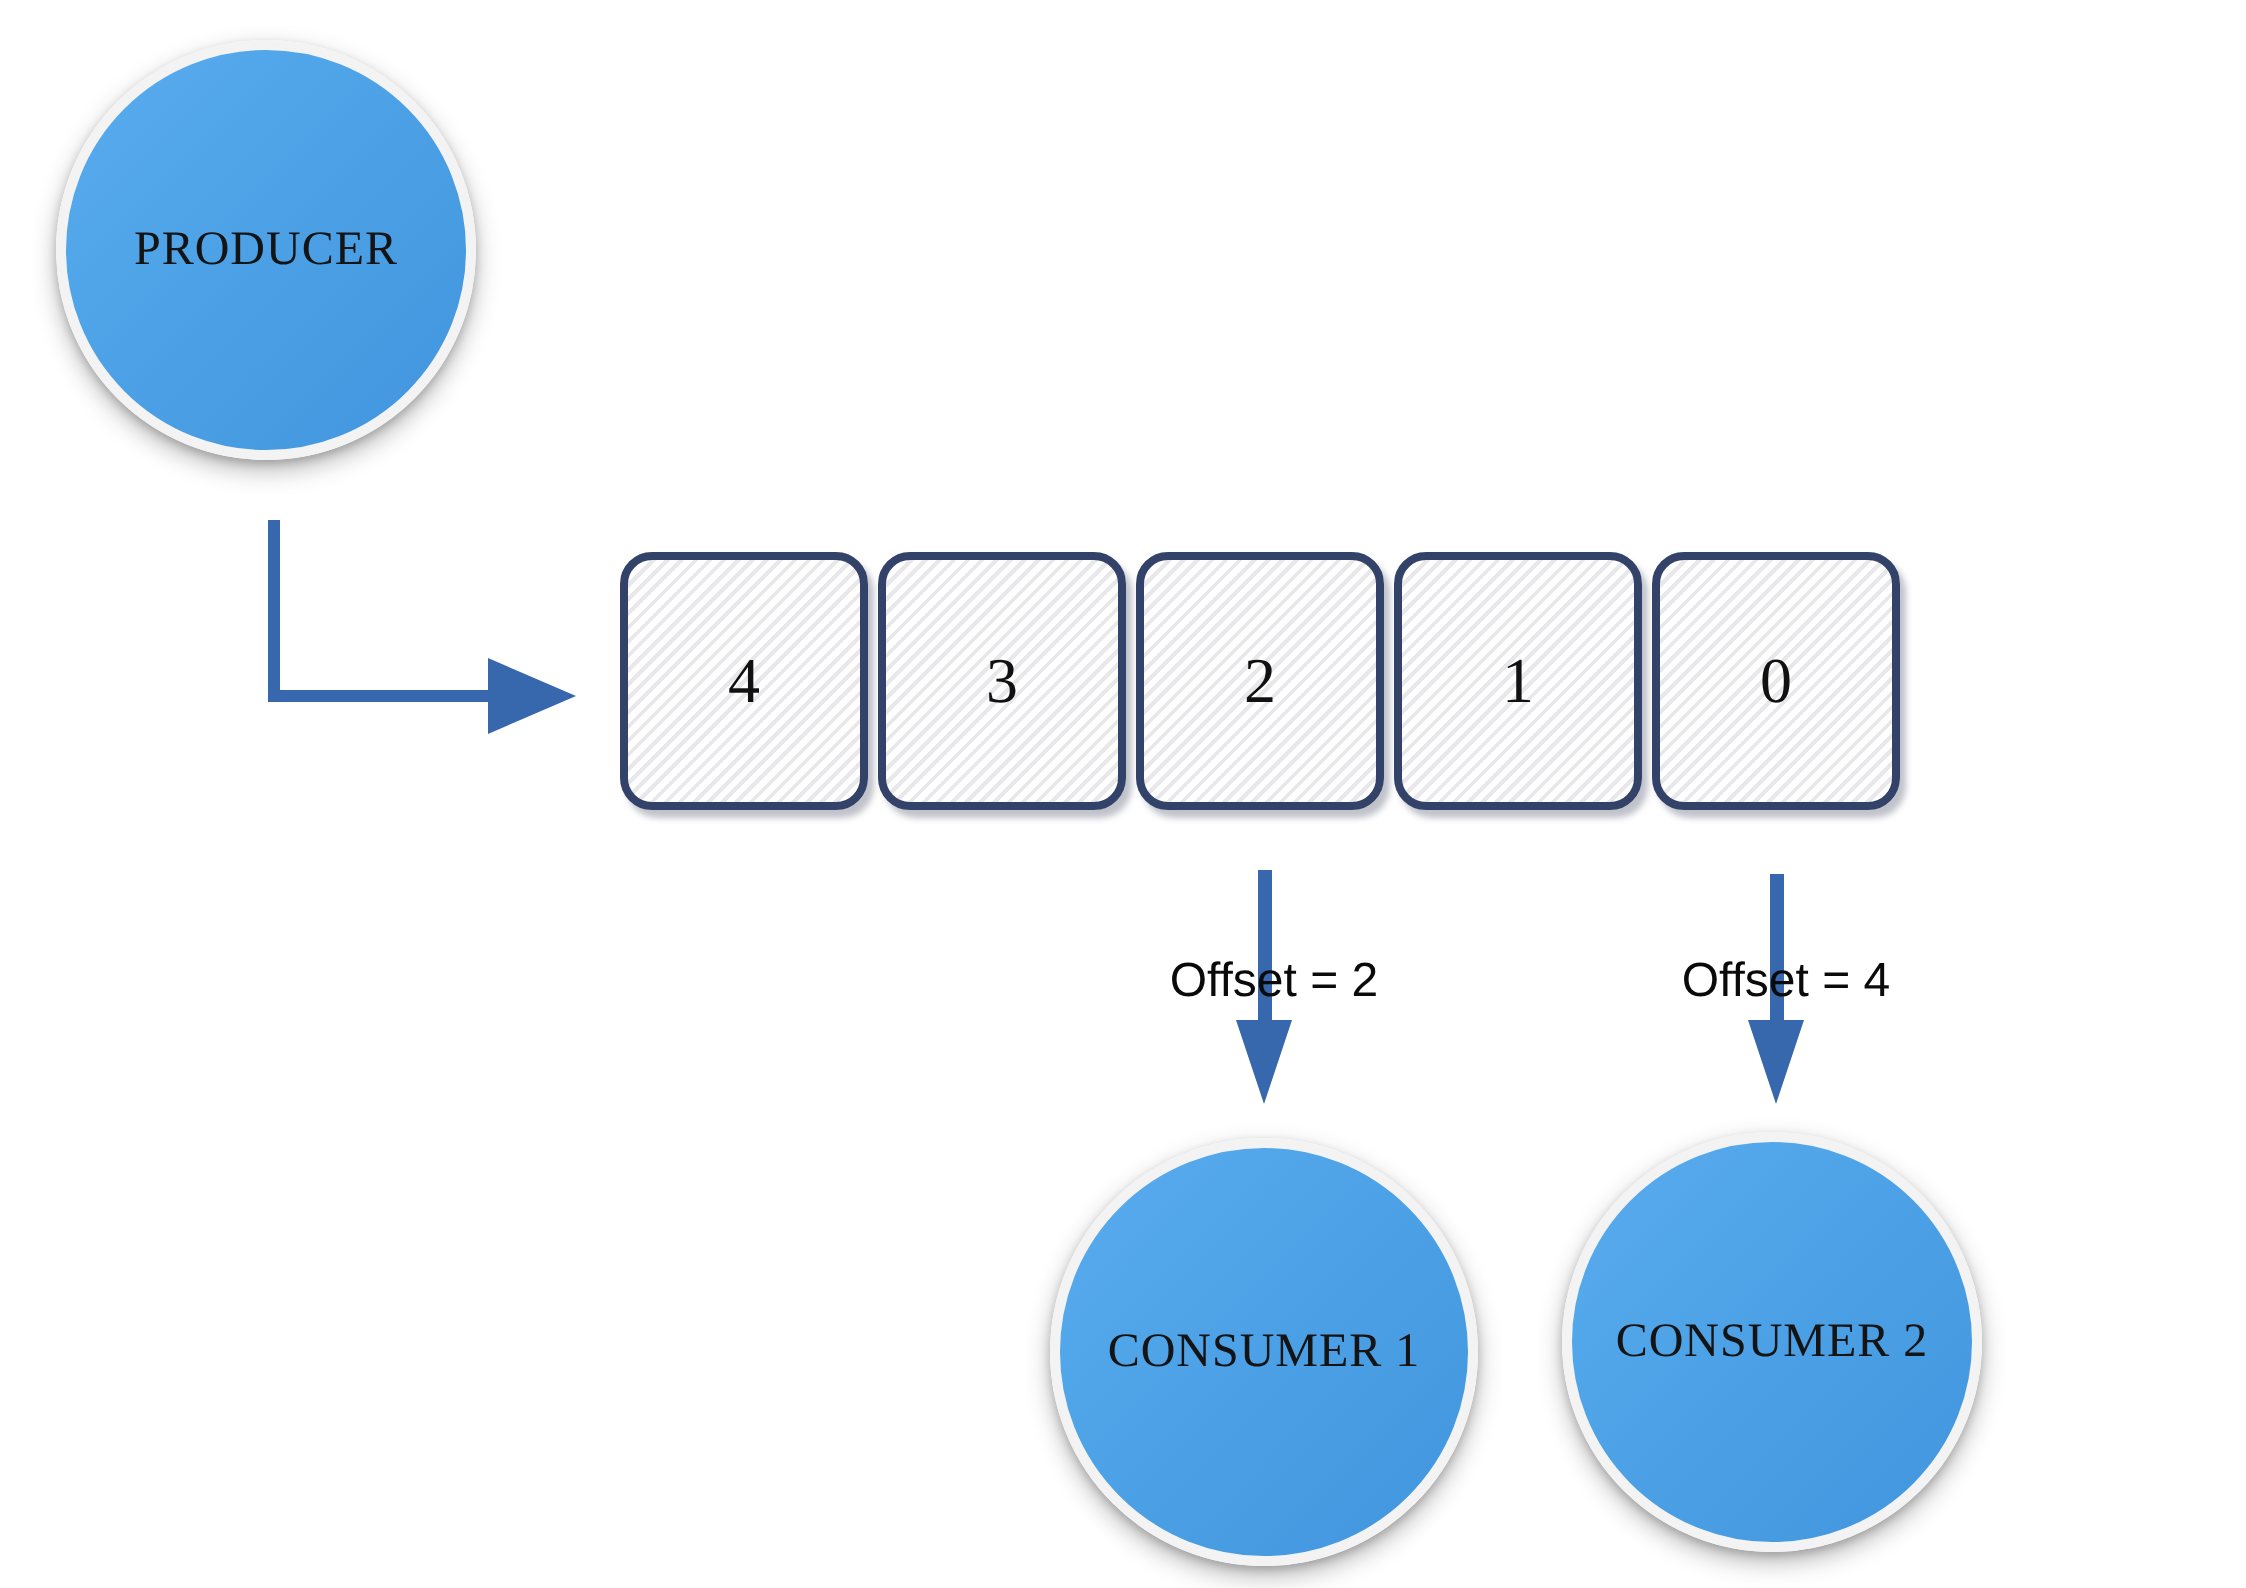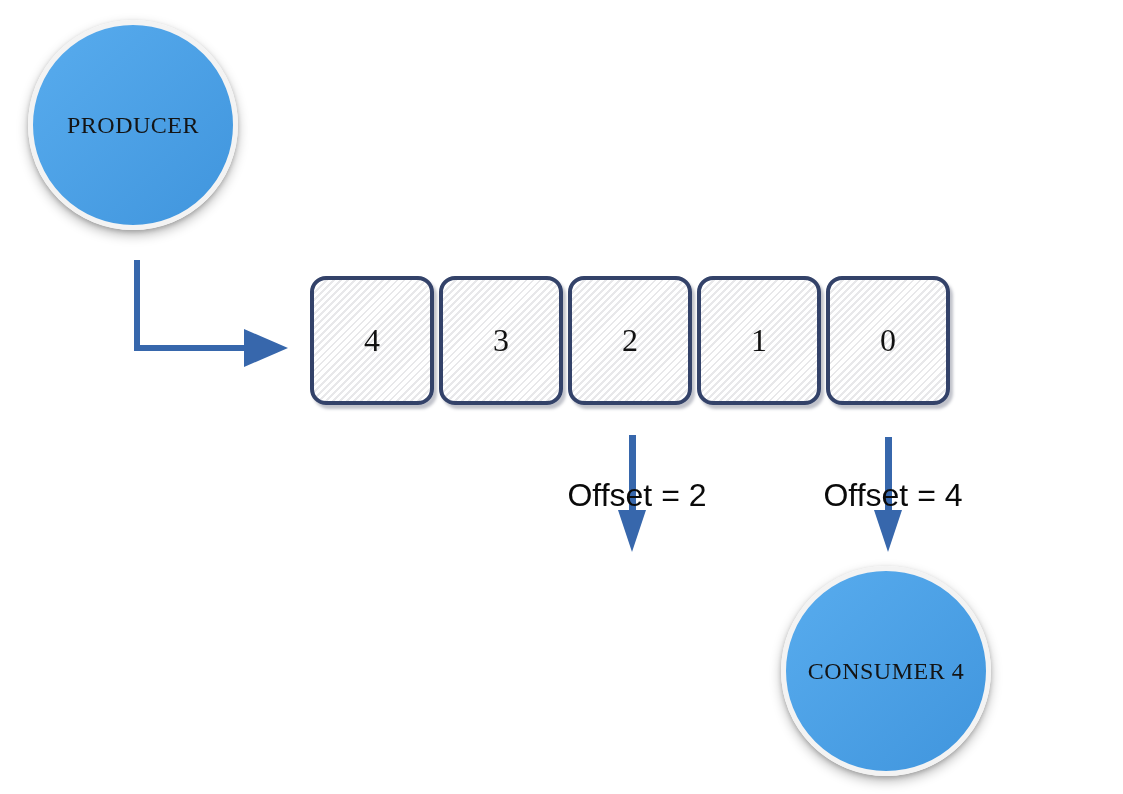--- a/index.html
+++ b/index.html
@@ -96,21 +96,21 @@
   }
   #consumer1-arrow-head { left: 618px; top: 510px; }
   #consumer2-arrow-head { left: 874px; top: 510px; }
 
   
   .offset-label {
     position: absolute;
     top: 477px;
     transform: translateX(-50%);
     font-family: "Liberation Sans", sans-serif;
-    font-size: 32px;
+    font-size: 24px;
     color: #0a0a0a;
     white-space: nowrap;
   }
   #offset-label-1 { left: 637px; }
   #offset-label-2 { left: 893px; }
 </style>
 </head>
 <body>
 
 <div class="canvas">
@@ -140,17 +140,20 @@
   </div>
 
   <div id="consumer1-arrow-line" class="arrow-line-v"></div>
   <div id="consumer1-arrow-head" class="down-arrow-head"></div>
   <div id="offset-label-1" class="offset-label">Offset = 2</div>
 
   <div id="consumer2-arrow-line" class="arrow-line-v"></div>
   <div id="consumer2-arrow-head" class="down-arrow-head"></div>
   <div id="offset-label-2" class="offset-label">Offset = 4</div>
 
+  <div id="consumer1" class="node-circle">
+    <span class="node-label">CONSUMER 1</span>
+  </div>
   <div id="consumer2" class="node-circle">
-    <span class="node-label">CONSUMER 4</span>
+    <span class="node-label">CONSUMER 2</span>
   </div>
 
 </div>
 
 </body></html>

